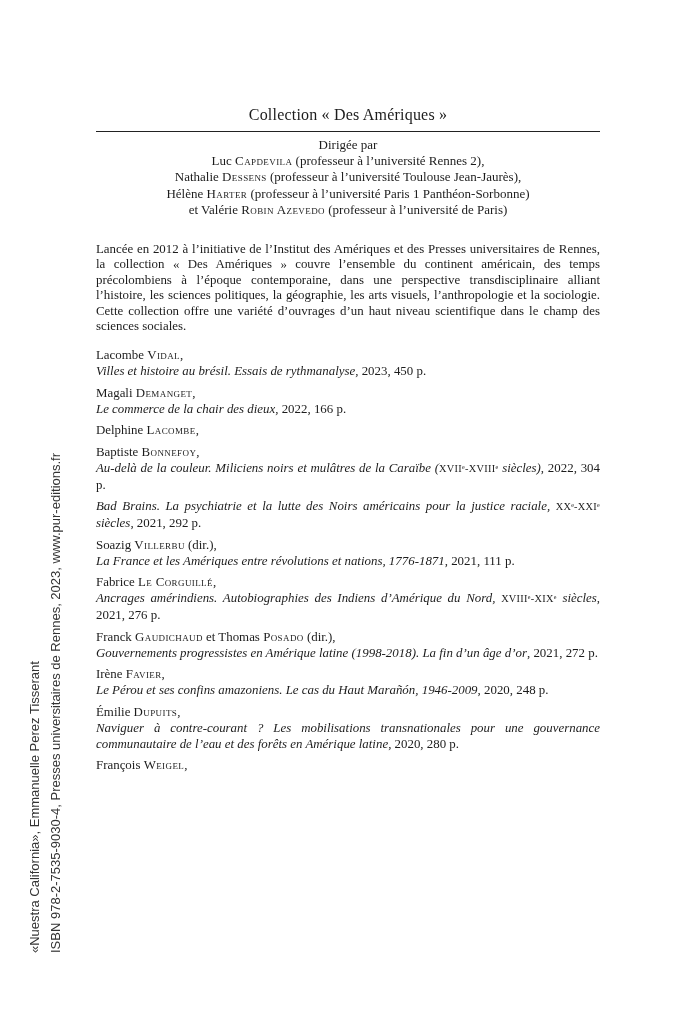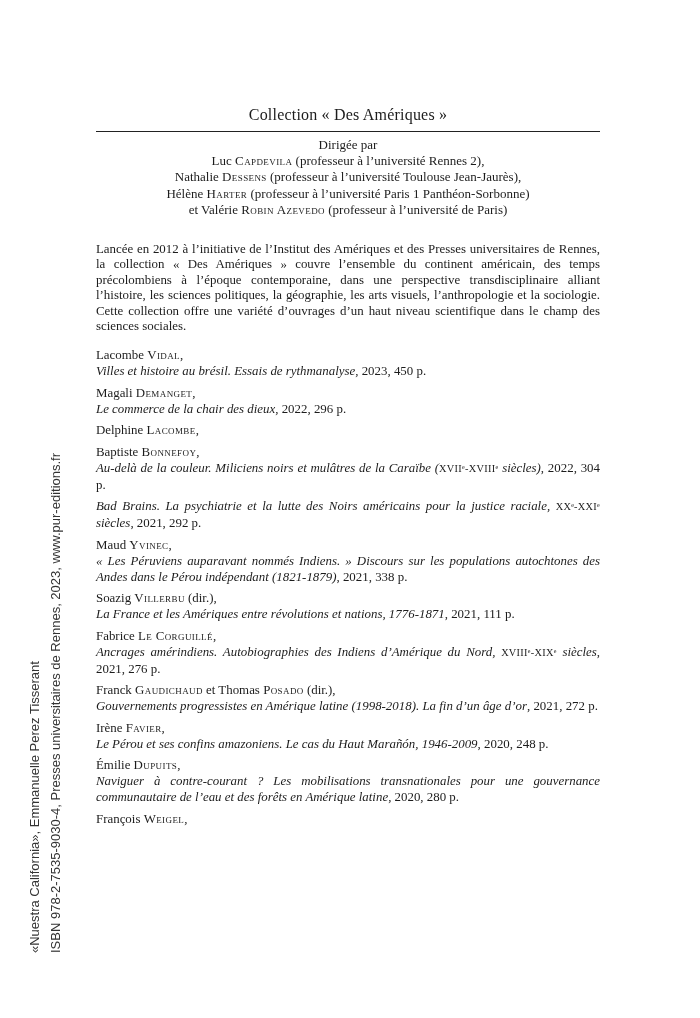--- a/index.html
+++ b/index.html
@@ -87,35 +87,31 @@
 
     <p class="desc">Lancée en 2012 à l’initiative de l’Institut des Amériques et des Presses universitaires de Rennes, la collection « Des Amériques » couvre l’ensemble du continent américain, des temps précolombiens à l’époque contemporaine, dans une perspective transdisciplinaire alliant l’histoire, les sciences politiques, la géographie, les arts visuels, l’anthropologie et la sociologie. Cette collection offre une variété d’ouvrages d’un haut niveau scientifique dans le champ des sciences sociales.</p>
 
     <div class="books">
         <div class="book">
           <p class="author"><span class="st-plain">Lacombe </span><span class="st-sc">Vidal</span><span class="st-plain">,</span></p>
           <p class="btitle"><span class="st-it">Villes et histoire au brésil. Essais de rythmanalyse</span><span class="st-plain">, 2023, 450 p.</span></p>
         </div>
         <div class="book">
           <p class="author"><span class="st-plain">Magali </span><span class="st-sc">Demanget</span><span class="st-plain">,</span></p>
-          <p class="btitle"><span class="st-it">Le commerce de la chair des dieux</span><span class="st-plain">, 2022, 296 p.</span></p>
+          <p class="btitle"><span class="st-it">Le commerce de la chair des dieux</span><span class="st-plain">, 2022, 166 p.</span></p>
         </div>
         <div class="book">
           <p class="author"><span class="st-plain">Delphine </span><span class="st-sc">Lacombe</span><span class="st-plain">,</span></p>
         </div>
         <div class="book">
           <p class="author"><span class="st-plain">Baptiste </span><span class="st-sc">Bonnefoy</span><span class="st-plain">,</span></p>
           <p class="btitle"><span class="st-it">Au-delà de la couleur. Miliciens noirs et mulâtres de la Caraïbe (</span><span class="st-scn">XVIIᵉ-XVIIIᵉ</span><span class="st-it"> siècles)</span><span class="st-plain">, 2022, 304 p.</span></p>
         </div>
         <div class="book">
           <p class="btitle"><span class="st-it">Bad Brains. La psychiatrie et la lutte des Noirs américains pour la justice raciale, </span><span class="st-scn">XXᵉ-XXIᵉ</span><span class="st-it"> siècles</span><span class="st-plain">, 2021, 292 p.</span></p>
-        </div>
-        <div class="book">
-          <p class="author"><span class="st-plain">Maud </span><span class="st-sc">Yvinec</span><span class="st-plain">,</span></p>
-          <p class="btitle"><span class="st-it">« Les Péruviens auparavant nommés Indiens. » Discours sur les populations autochtones des Andes dans le Pérou indépendant (1821-1879)</span><span class="st-plain">, 2021, 338 p.</span></p>
         </div>
         <div class="book">
           <p class="author"><span class="st-plain">Soazig </span><span class="st-sc">Villerbu</span><span class="st-plain"> (dir.),</span></p>
           <p class="btitle"><span class="st-it">La France et les Amériques entre révolutions et nations, 1776-1871</span><span class="st-plain">, 2021, 111 p.</span></p>
         </div>
         <div class="book">
           <p class="author"><span class="st-plain">Fabrice </span><span class="st-sc">Le Corguillé</span><span class="st-plain">,</span></p>
           <p class="btitle"><span class="st-it">Ancrages amérindiens. Autobiographies des Indiens d’Amérique du Nord, </span><span class="st-scn">XVIIIᵉ-XIXᵉ</span><span class="st-it"> siècles</span><span class="st-plain">, 2021, 276 p.</span></p>
         </div>
         <div class="book">

